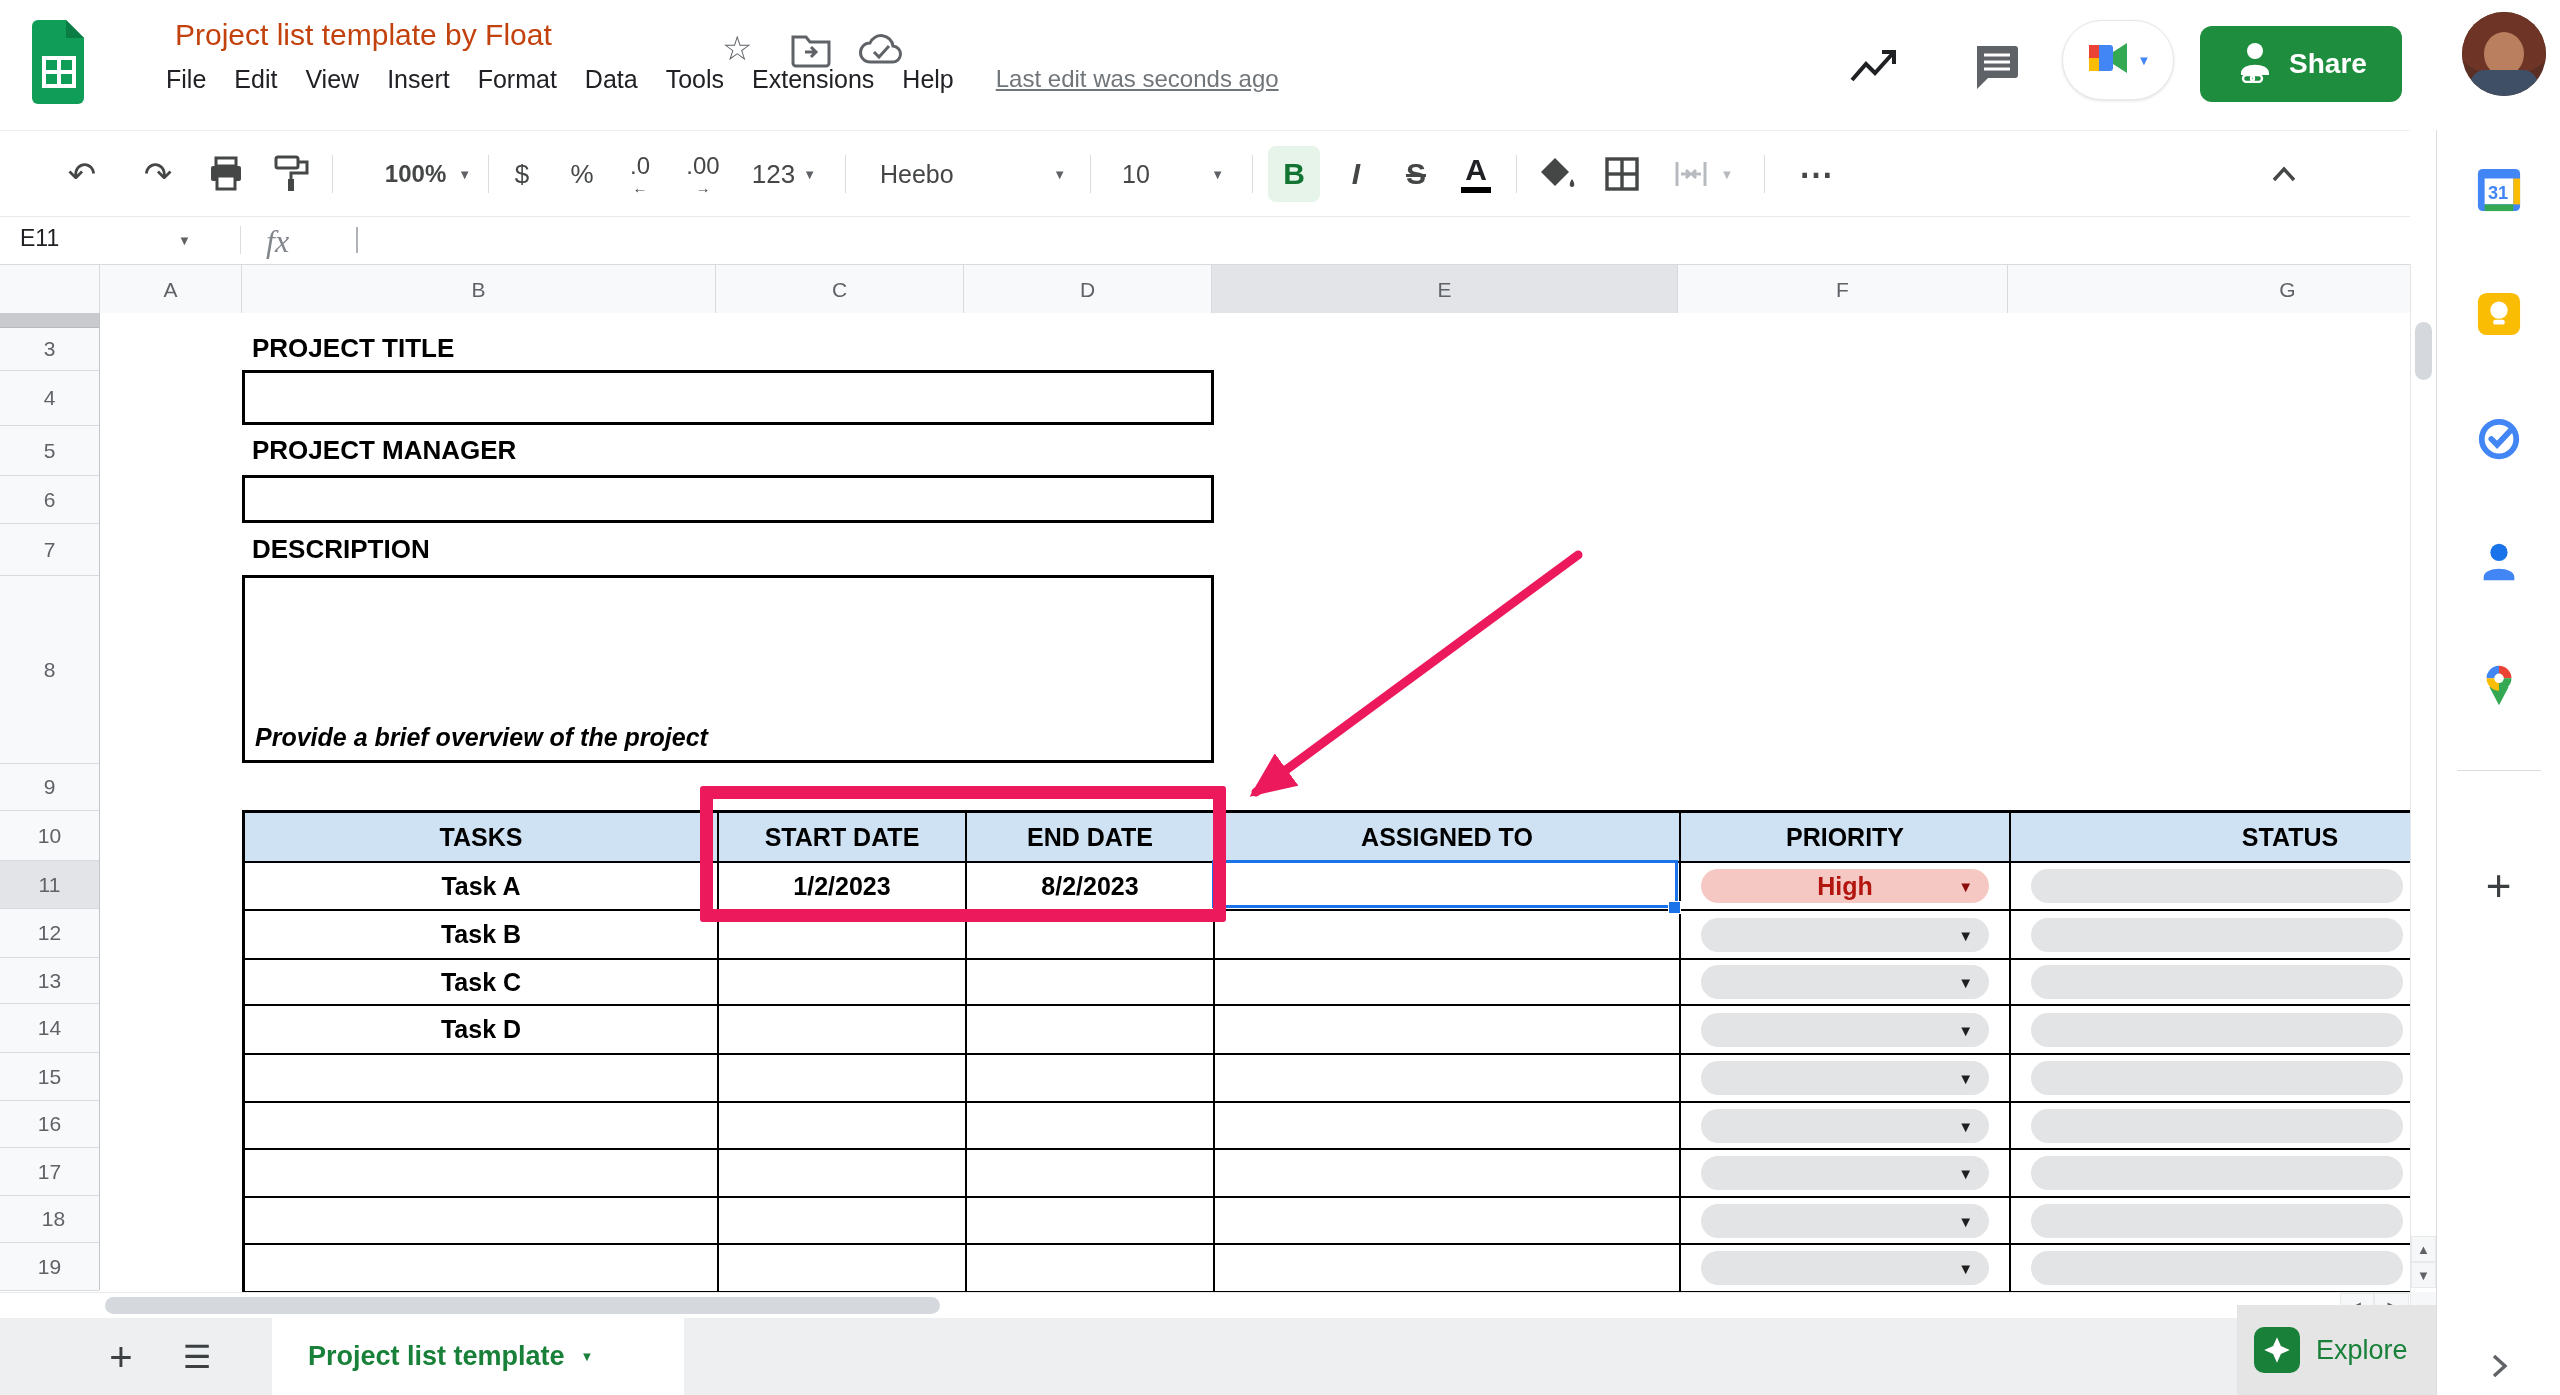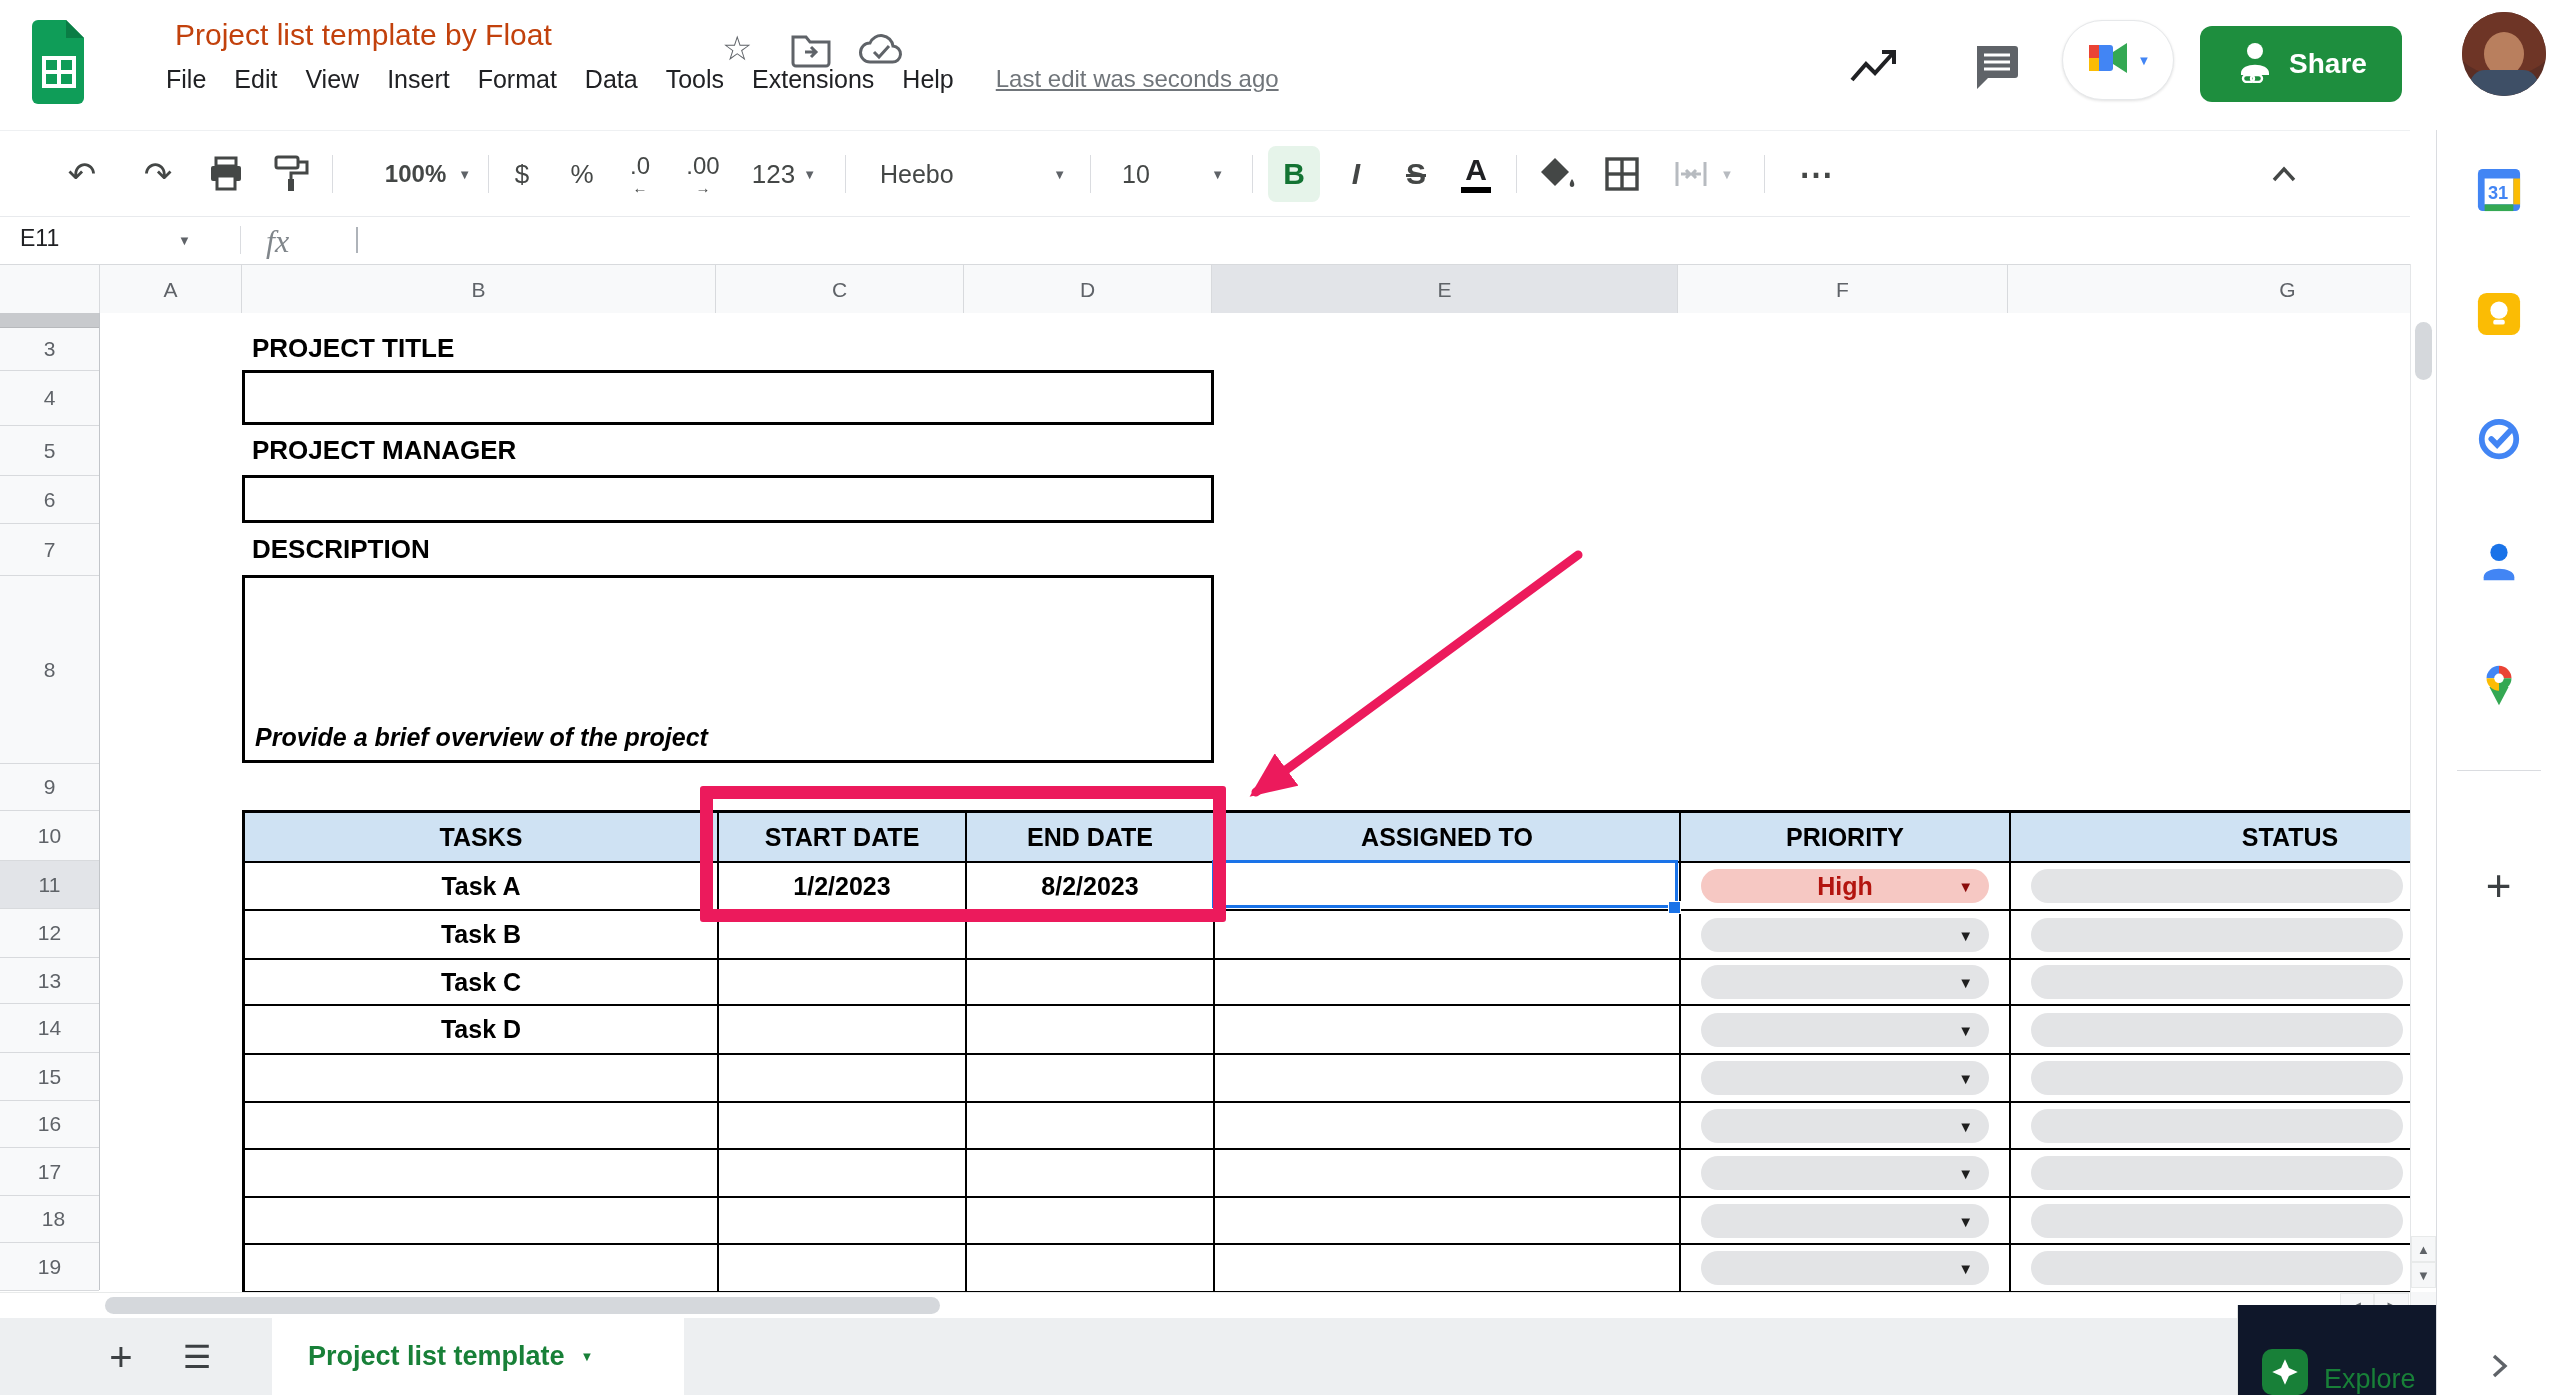--- a/index.html
+++ b/index.html
@@ -70,22 +70,22 @@
   .vthumb{position:absolute;left:4px;top:58px;width:17px;height:58px;border-radius:9px;background:#d5d8dc;}
   .sc-btn{position:absolute;background:#f6f7f8;color:#5f6368;display:flex;align-items:center;justify-content:center;
           font-size:13px;border:1px solid #e8eaea;box-sizing:border-box;}
   .hscroll{position:absolute;left:0;top:1292px;width:2410px;height:26px;background:#fff;border-top:1px solid #e8eaea;box-sizing:border-box;}
   .hthumb{position:absolute;left:105px;top:4px;width:835px;height:17px;border-radius:9px;background:#d5d8dc;}
   
   .tabbar{position:absolute;left:0;top:1318px;width:2436px;height:77px;background:#edeff1;}
   .tab-active{position:absolute;left:272px;top:0;width:412px;height:77px;background:#fff;
               display:flex;align-items:center;gap:16px;padding-left:36px;box-sizing:border-box;}
   .tab-active .lbl{color:#188038;font-weight:700;font-size:27px;}
-  .explore{position:absolute;left:2237px;top:1305px;width:199px;height:90px;background:#0f172a;
-           border-left:1px solid #e1e4e2;box-sizing:border-box;display:flex;align-items:flex-end;gap:16px;padding-left:24px;}
+  .explore{position:absolute;left:2237px;top:1305px;width:199px;height:90px;background:#e5e5e5;
+           border-left:1px solid #e1e4e2;box-sizing:border-box;display:flex;align-items:center;gap:16px;padding-left:16px;}
   .explore .lbl{color:#188038;font-size:27px;}
   .explore-ic{width:46px;height:46px;border-radius:10px;background:#188038;display:flex;align-items:center;justify-content:center;}
   
   .sidepanel{position:absolute;left:2436px;top:130px;width:124px;height:1265px;background:#fff;
              border-left:1px solid #dadce0;box-sizing:border-box;}
   .sp-ic{position:absolute;left:50%;transform:translateX(-50%);width:48px;height:48px;
          display:flex;align-items:center;justify-content:center;}
   .annotation{pointer-events:none;}
 </style>
 </head>

